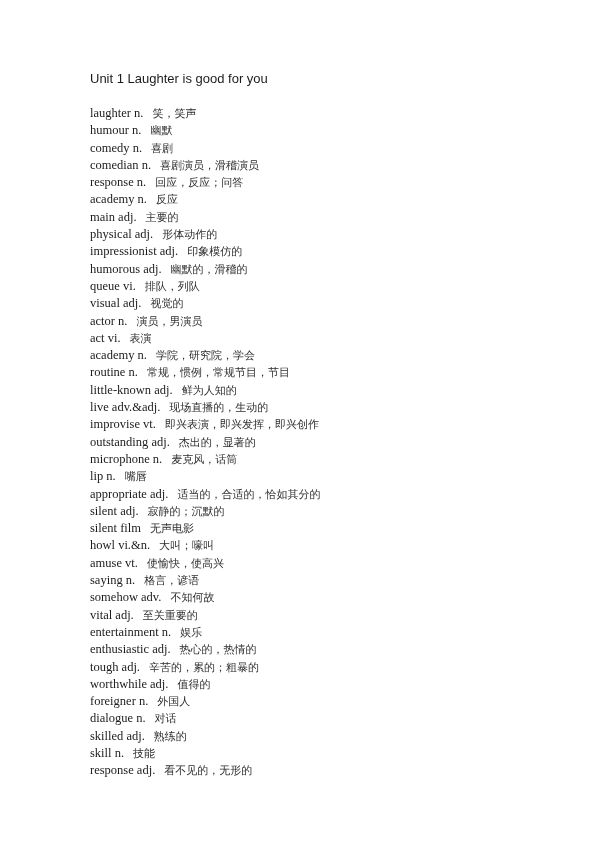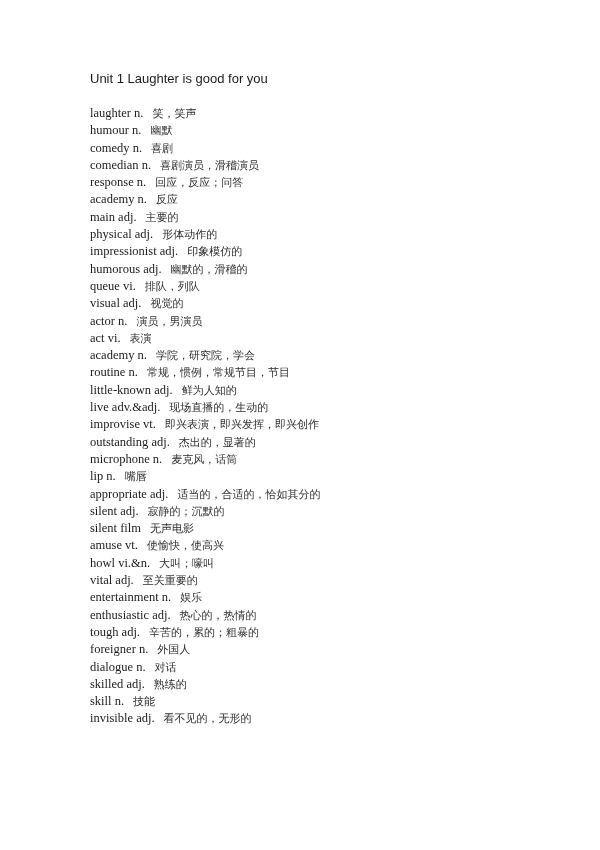--- a/index.html
+++ b/index.html
@@ -155,61 +155,70 @@
 
       <div class="vocab-row">
         <span class="en">silent adj.</span><span class="zh">寂静的；沉默的</span>
       </div>
 
       <div class="vocab-row">
         <span class="en">silent film</span><span class="zh">无声电影</span>
       </div>
 
       <div class="vocab-row">
+        <span class="en">howl vi.&amp;n.</span><span class="zh">大叫；嚎叫</span>
+      </div>
+
+      <div class="vocab-row">
         <span class="en">amuse vt.</span><span class="zh">使愉快，使高兴</span>
       </div>
 
       <div class="vocab-row">
-        <span class="en">howl vi.&amp;n.</span><span class="zh">大叫；嚎叫</span>
-      </div>
-
-
+        <span class="en">saying n.</span><span class="zh">格言，谚语</span>
+      </div>
+
+      <div class="vocab-row">
+        <span class="en">somehow adv.</span><span class="zh">不知何故</span>
+      </div>
 
       <div class="vocab-row">
         <span class="en">vital adj.</span><span class="zh">至关重要的</span>
       </div>
 
       <div class="vocab-row">
         <span class="en">entertainment n.</span><span class="zh">娱乐</span>
       </div>
 
       <div class="vocab-row">
         <span class="en">enthusiastic adj.</span><span class="zh">热心的，热情的</span>
       </div>
 
       <div class="vocab-row">
         <span class="en">tough adj.</span><span class="zh">辛苦的，累的；粗暴的</span>
       </div>
 
+      <div class="vocab-row">
+        <span class="en">worthwhile adj.</span><span class="zh">值得的</span>
+      </div>
 
       <div class="vocab-row">
         <span class="en">foreigner n.</span><span class="zh">外国人</span>
       </div>
 
 
       <div class="vocab-row">
         <span class="en">dialogue n.</span><span class="zh">对话</span>
       </div>
 
       <div class="vocab-row">
         <span class="en">skilled adj.</span><span class="zh">熟练的</span>
       </div>
 
       <div class="vocab-row">
         <span class="en">skill n.</span><span class="zh">技能</span>
       </div>
 
       <div class="vocab-row">
-        <span class="en">invisible adj.</span><span class="zh">看不见的，无形的</span>
+        <span class="en">response adj.</span><span class="zh">看不见的，无形的</span>
       </div>
 
   </div>
 </div>
 
 </body></html>

